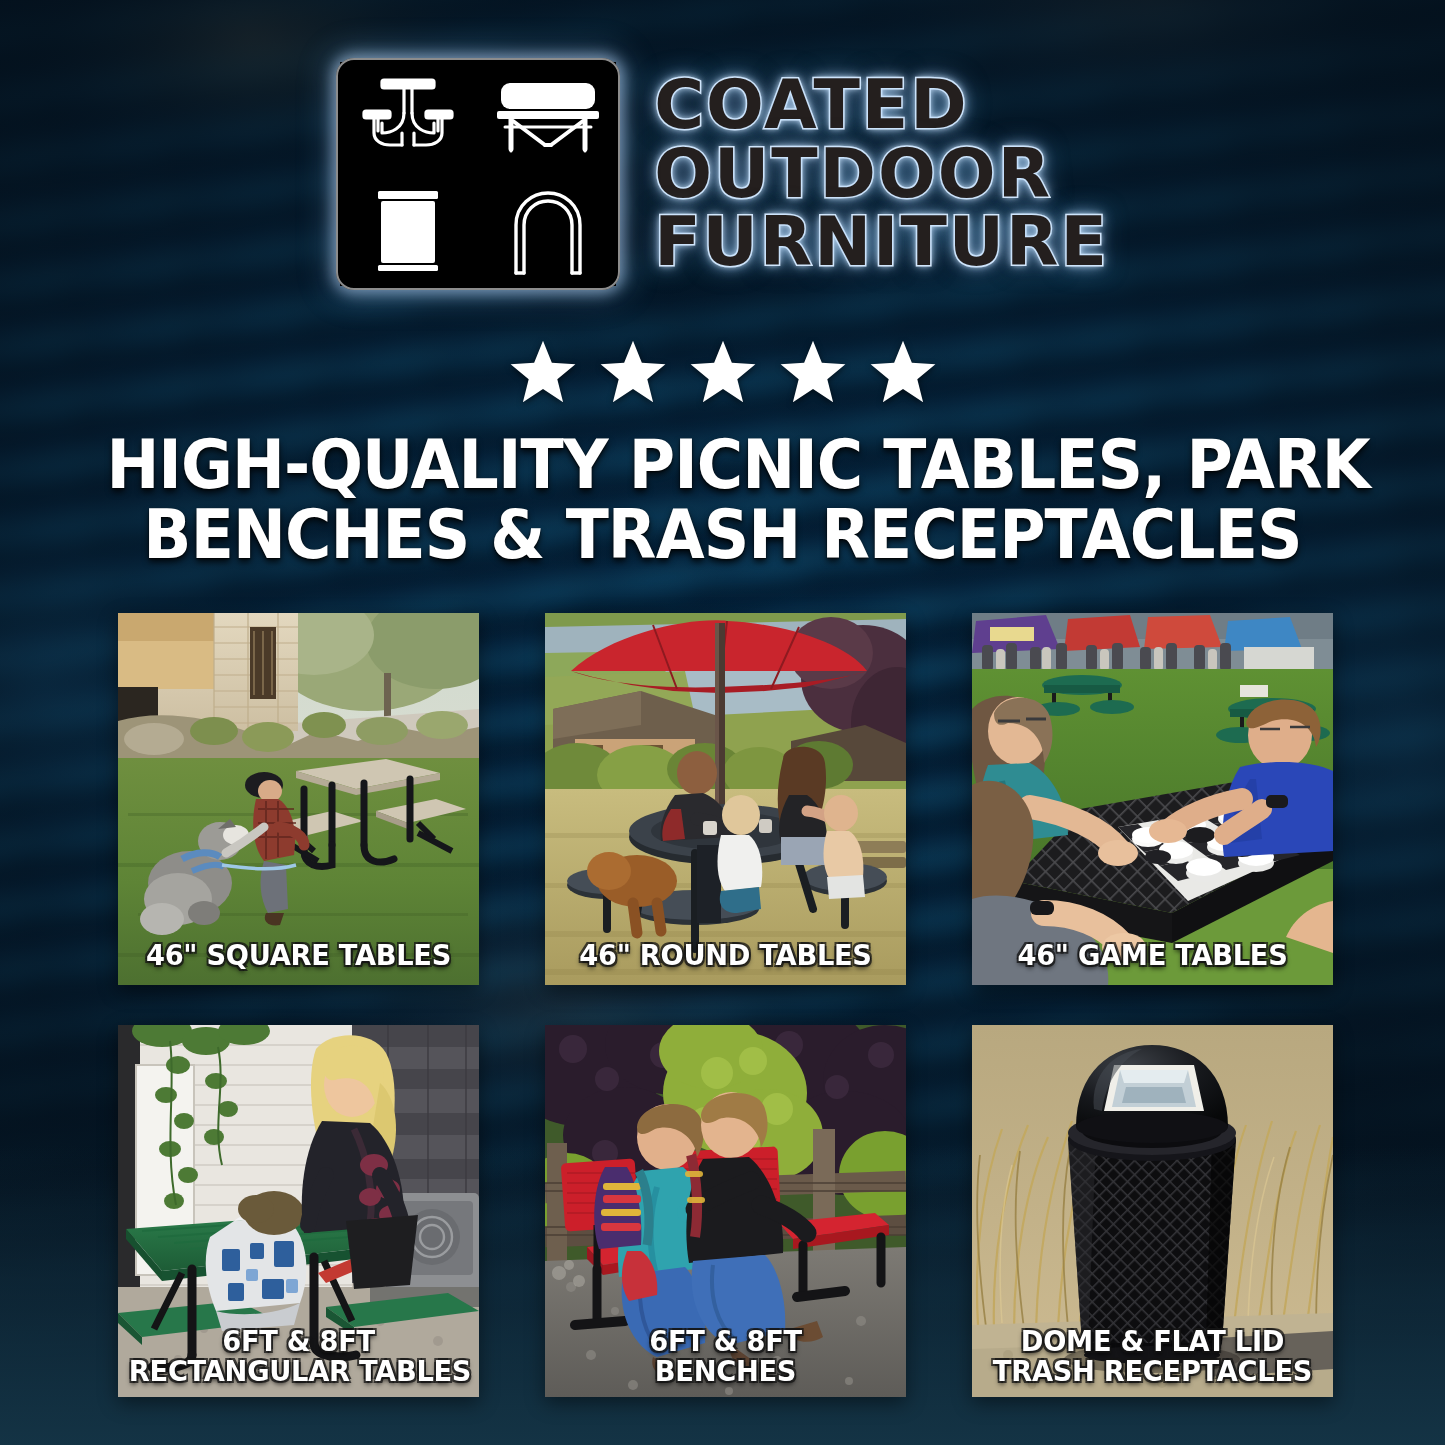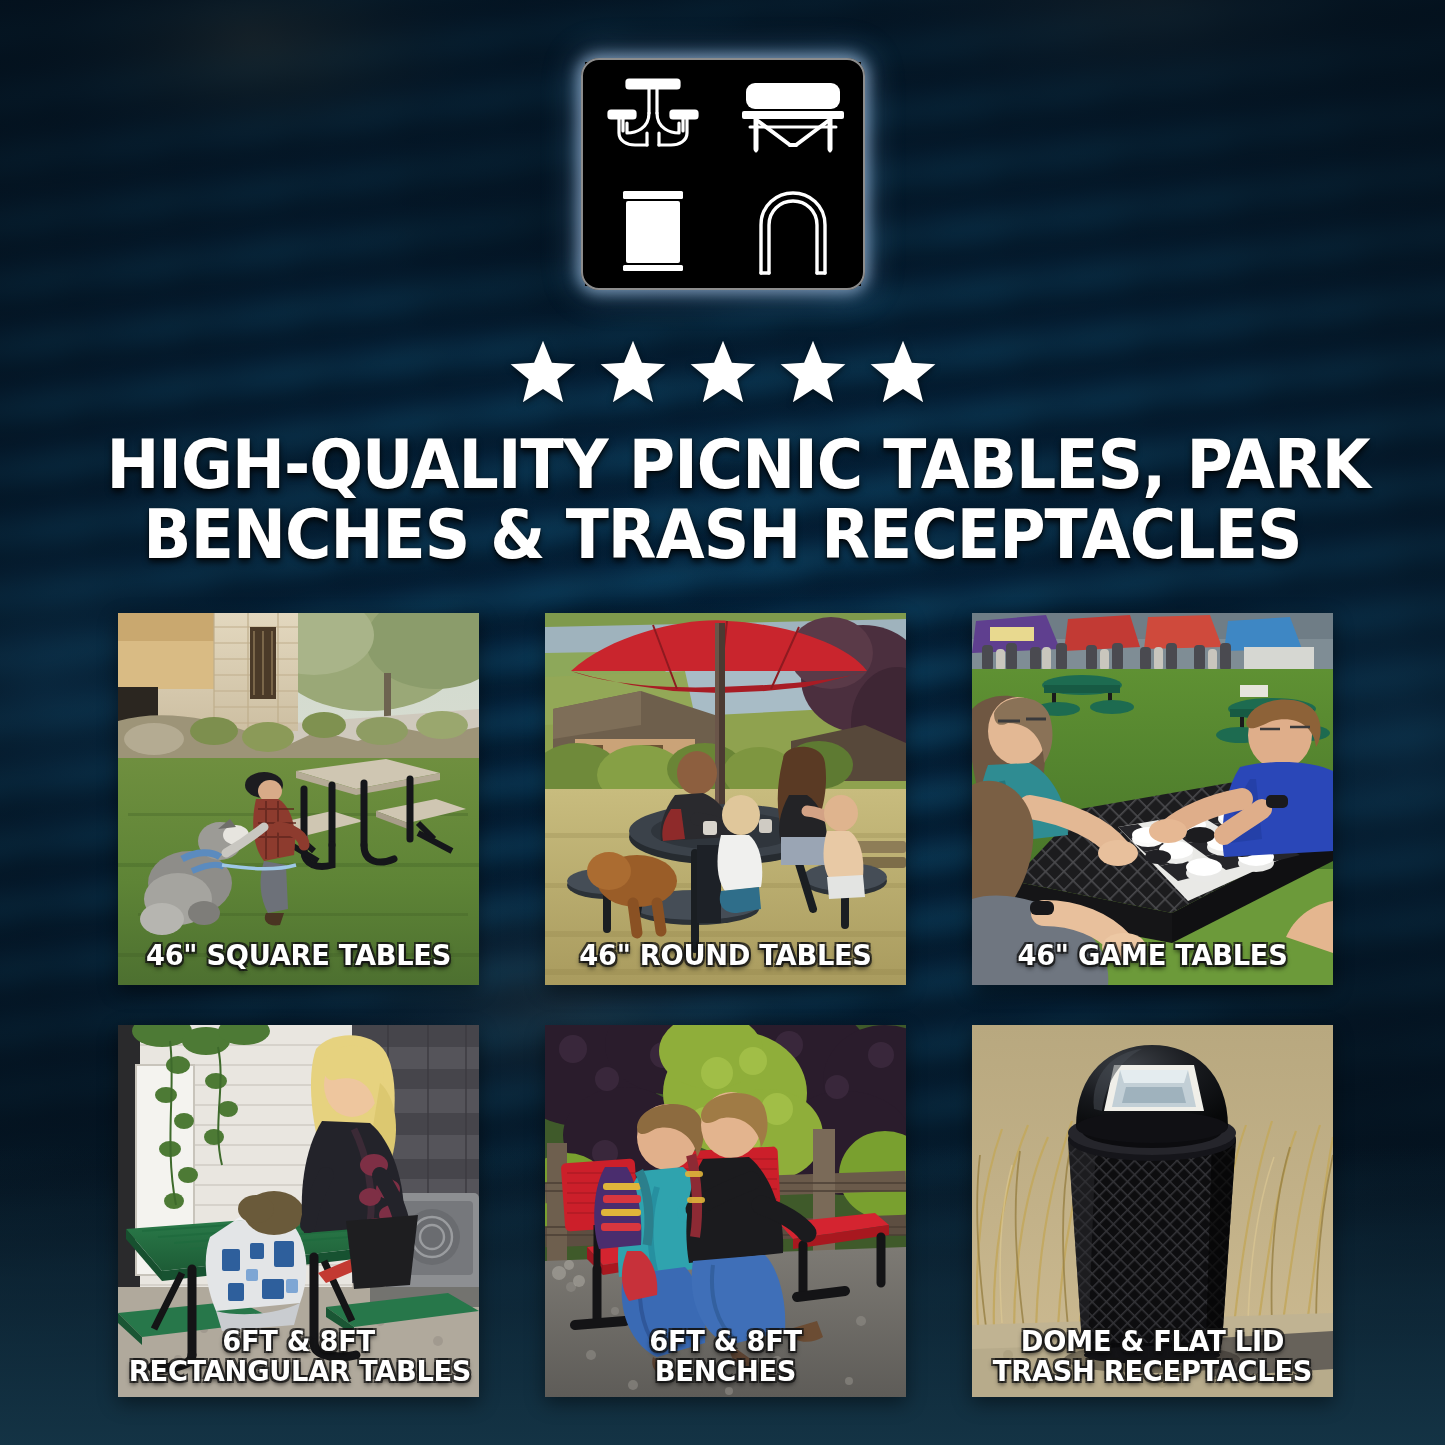--- a/index.html
+++ b/index.html
@@ -246,20 +246,25 @@
 
       <div class="logo-cell">
         <svg width="96" height="100" viewBox="0 0 96 100" fill="none" stroke="#ffffff" stroke-width="3.4" stroke-linecap="round" stroke-linejoin="round">
           <path d="M16 92 L16 44 C16 24, 32 12, 48 12 C64 12, 80 24, 80 44 L80 92"></path>
           <path d="M24 92 L24 44 C24 30, 35 20, 48 20 C61 20, 72 30, 72 44 L72 92"></path>
           <path d="M16 92 L24 92 M72 92 L80 92"></path>
         </svg>
       </div>
     </div>
 
+    <div id="logo-words">
+      <div class="logo-line">COATED</div>
+      <div class="logo-line">OUTDOOR</div>
+      <div class="logo-line">FURNITURE</div>
+    </div>
   </div>
 
   <div id="stars">
     <svg class="star" width="74" height="72" viewBox="0 0 24 24" fill="#ffffff">
         <path d="M12 1.6l2.95 7.3 7.85.5-6.03 5.05 1.93 7.64L12 17.7l-6.7 4.39 1.93-7.64L1.2 9.4l7.85-.5z"></path>
       </svg>
     <svg class="star" width="74" height="72" viewBox="0 0 24 24" fill="#ffffff">
         <path d="M12 1.6l2.95 7.3 7.85.5-6.03 5.05 1.93 7.64L12 17.7l-6.7 4.39 1.93-7.64L1.2 9.4l7.85-.5z"></path>
       </svg>
     <svg class="star" width="74" height="72" viewBox="0 0 24 24" fill="#ffffff">

